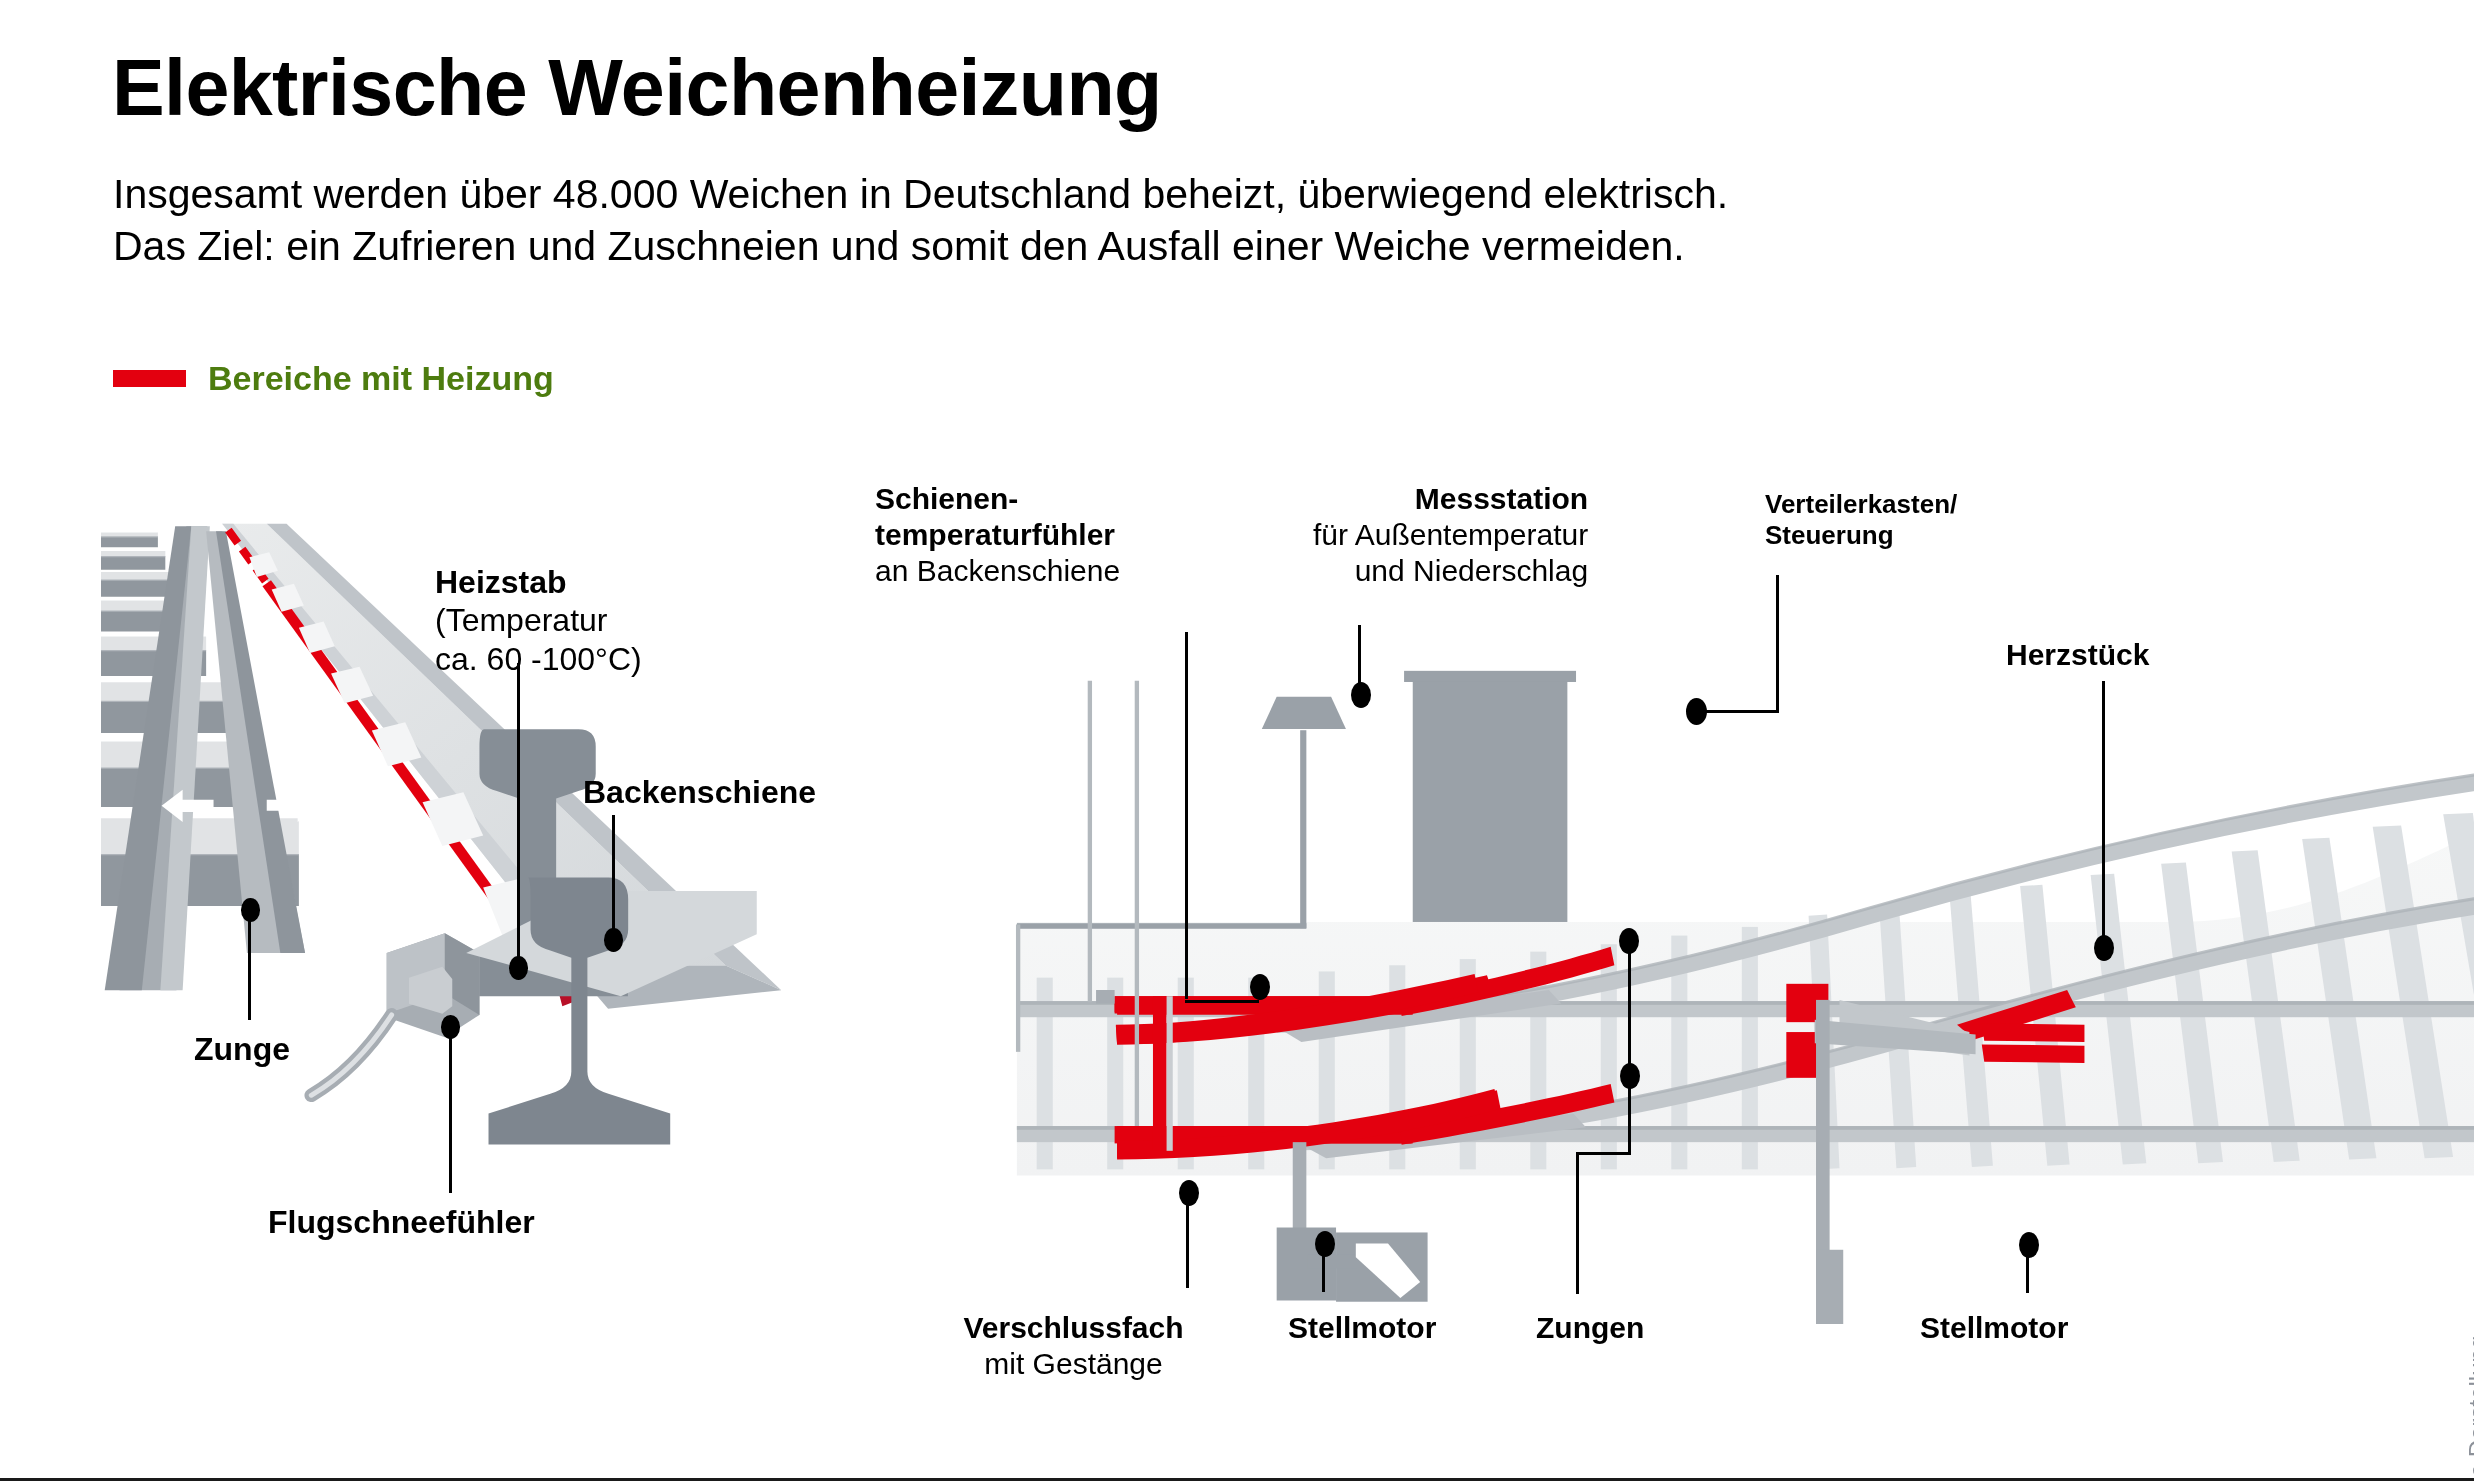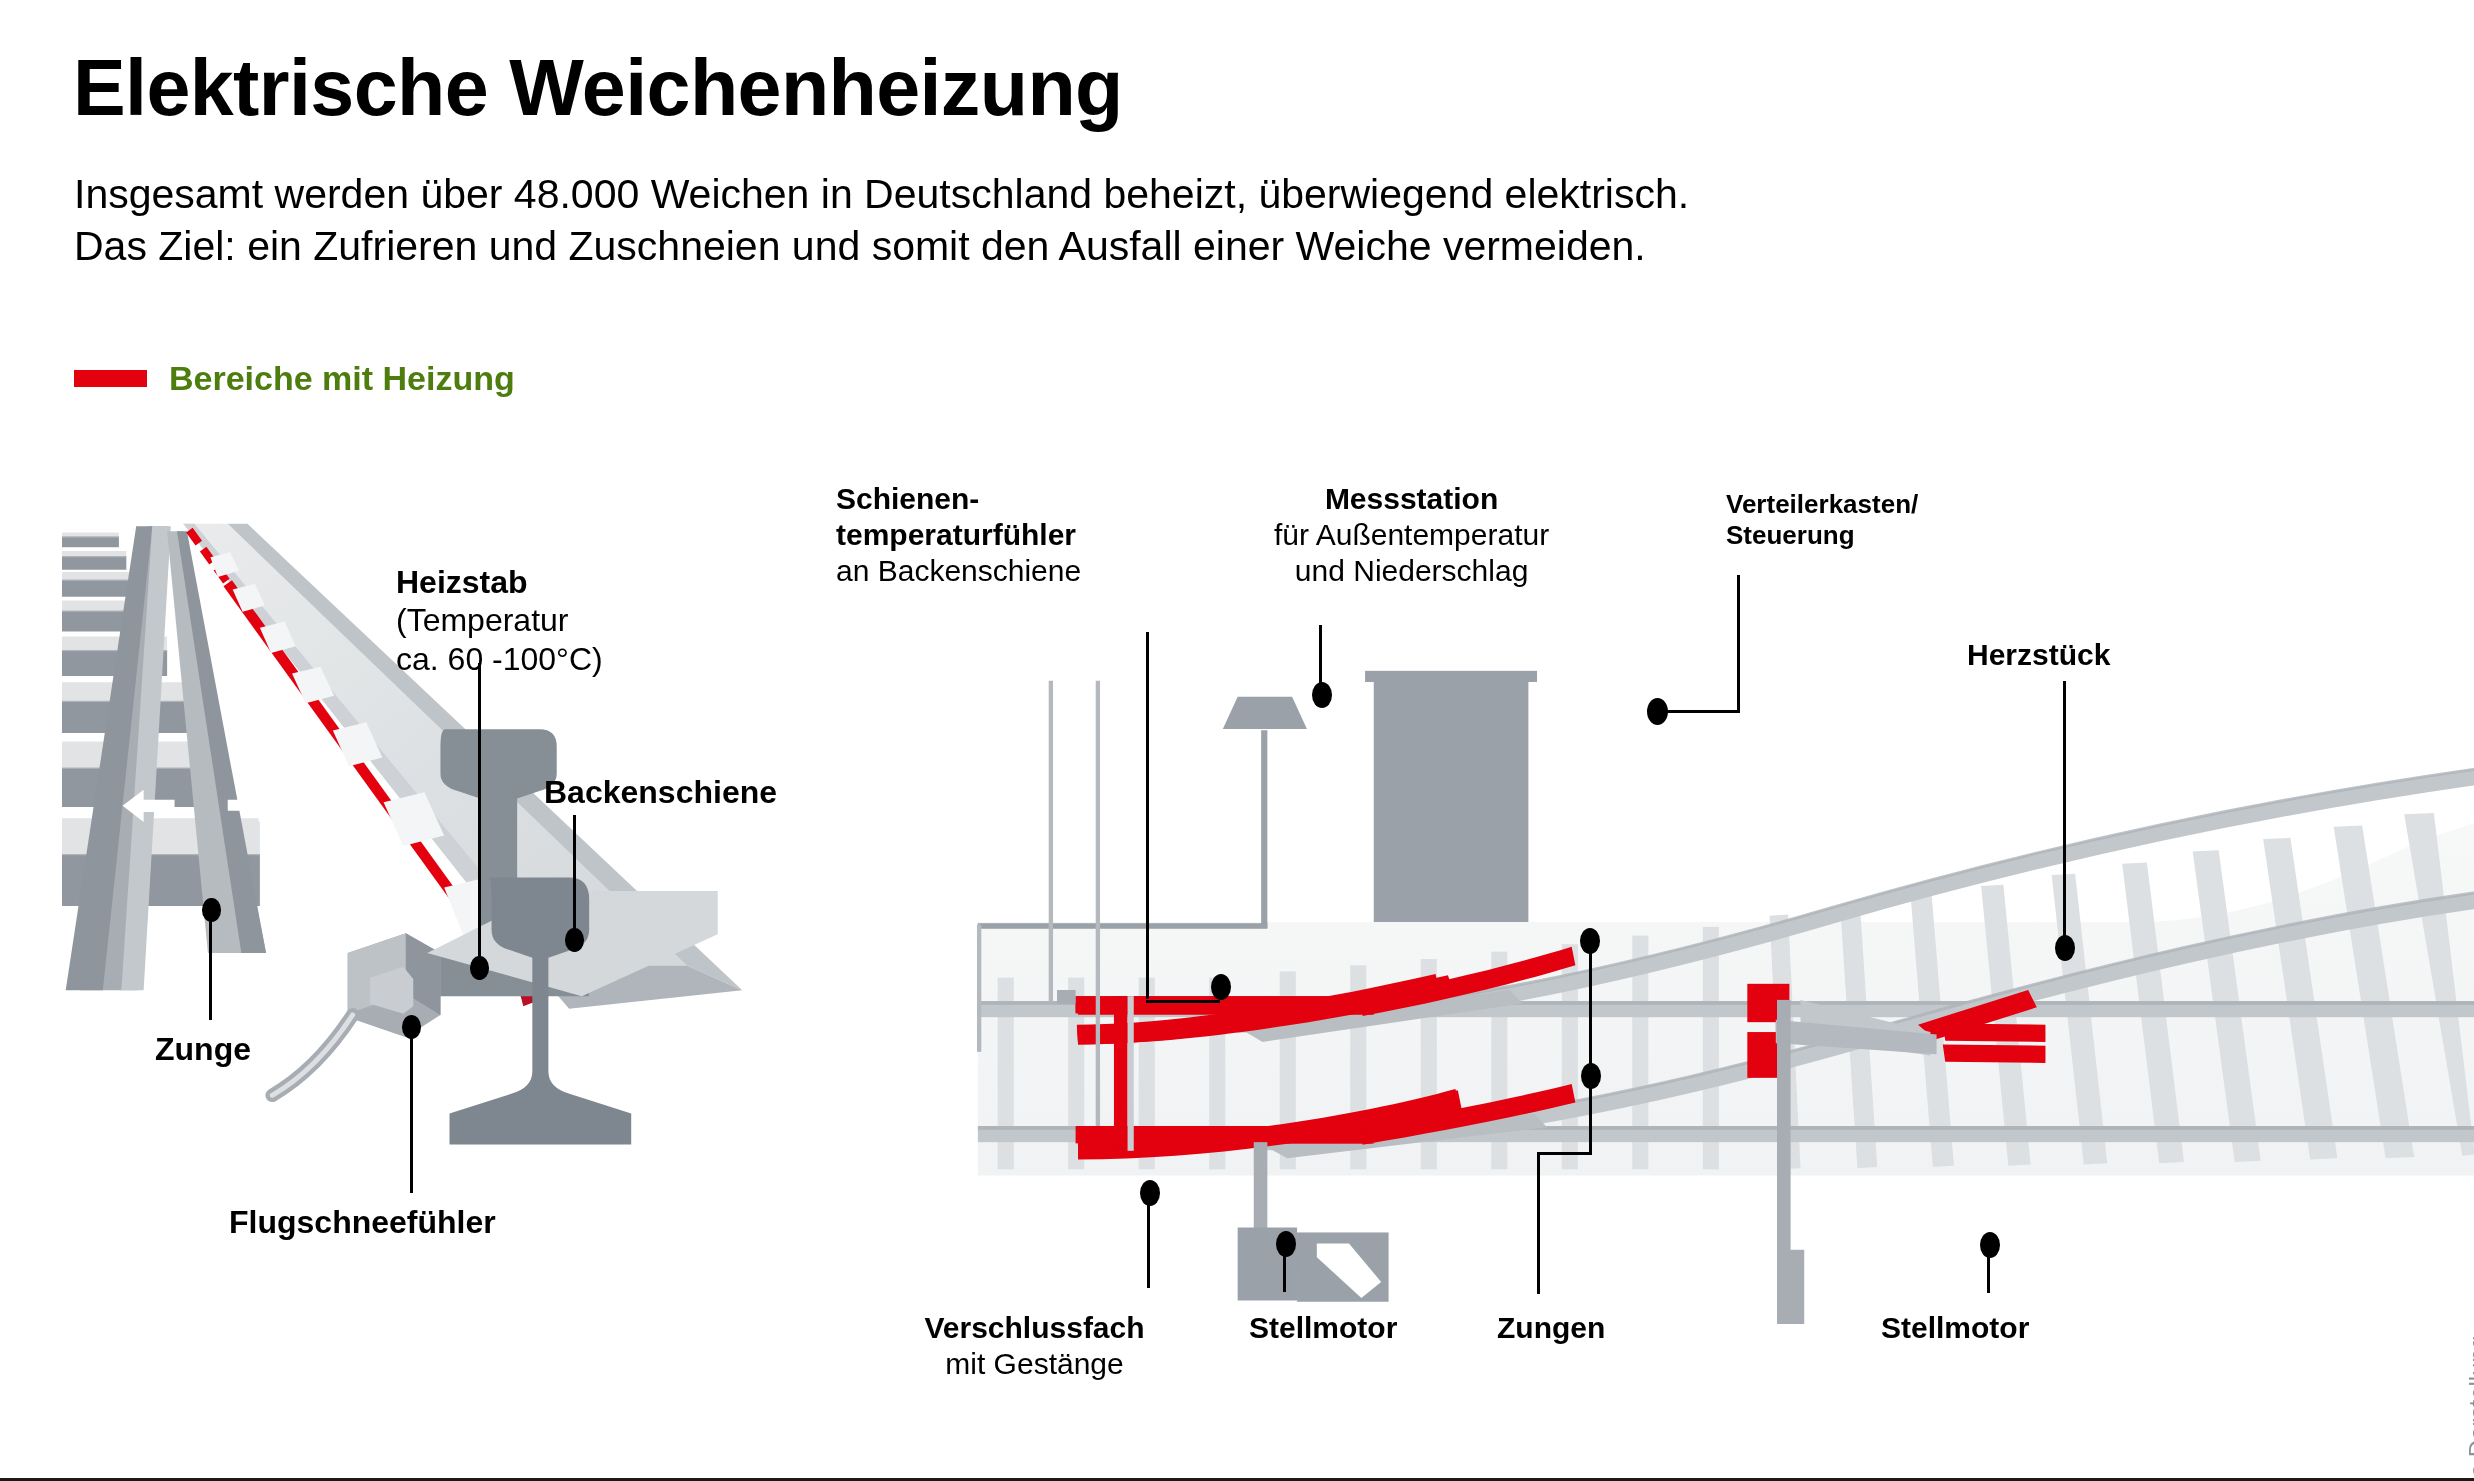--- a/index.html
+++ b/index.html
@@ -3,21 +3,21 @@
 <meta charset="utf-8">
 <style>
   html,body{margin:0;padding:0;background:#ffffff;}
   body{
     width:2475px;height:1481px;position:relative;overflow:hidden;
     font-family:"Liberation Sans", sans-serif;
     color:#000;
     border-bottom:3.7px solid #1a1a1a;
     box-sizing:border-box;
   }
-  #stage{position:absolute;inset:0;}
+  #stage{position:absolute;inset:0;margin-left:39px;}
 
   
   .title{
     position:absolute;left:73px;top:48px;
     font-size:79px;font-weight:700;letter-spacing:-0.6px;
     line-height:1;white-space:nowrap;
   }
   .subtitle{
     position:absolute;left:74px;top:168px;
     font-size:41px;font-weight:400;line-height:1.28;
@@ -325,21 +325,21 @@
 
   <div class="cl" style="left:836px;top:481px;font-size:30px;text-align:left;width:322px;">
     <span class="b">Schienen-</span>
     <span class="b">temperaturfühler</span>
     <span class="n">an Backenschiene</span>
   </div>
   <div class="leader v" style="left:1146px;top:632px;height:367px;"></div>
   <div class="leader h" style="left:1146px;top:1000px;width:74px;"></div>
   <div class="dot" style="left:1211px;top:974px;width:20px;height:26px;"></div>
 
-  <div class="cl" style="left:1274px;top:481px;font-size:30px;text-align:center;">
+  <div class="cl" style="left:1274px;top:481px;font-size:30px;text-align:right;">
     <span class="b">Messstation</span>
     <span class="n">für Außentemperatur</span>
     <span class="n">und Niederschlag</span>
   </div>
   <div class="leader v" style="left:1319px;top:625px;height:69px;"></div>
   <div class="dot" style="left:1312px;top:682px;width:20px;height:26px;"></div>
 
   <div class="cl" style="left:1726px;top:489px;font-size:26px;text-align:left;">
     <span class="b">Verteilerkasten/</span>
     <span class="b">Steuerung</span>

